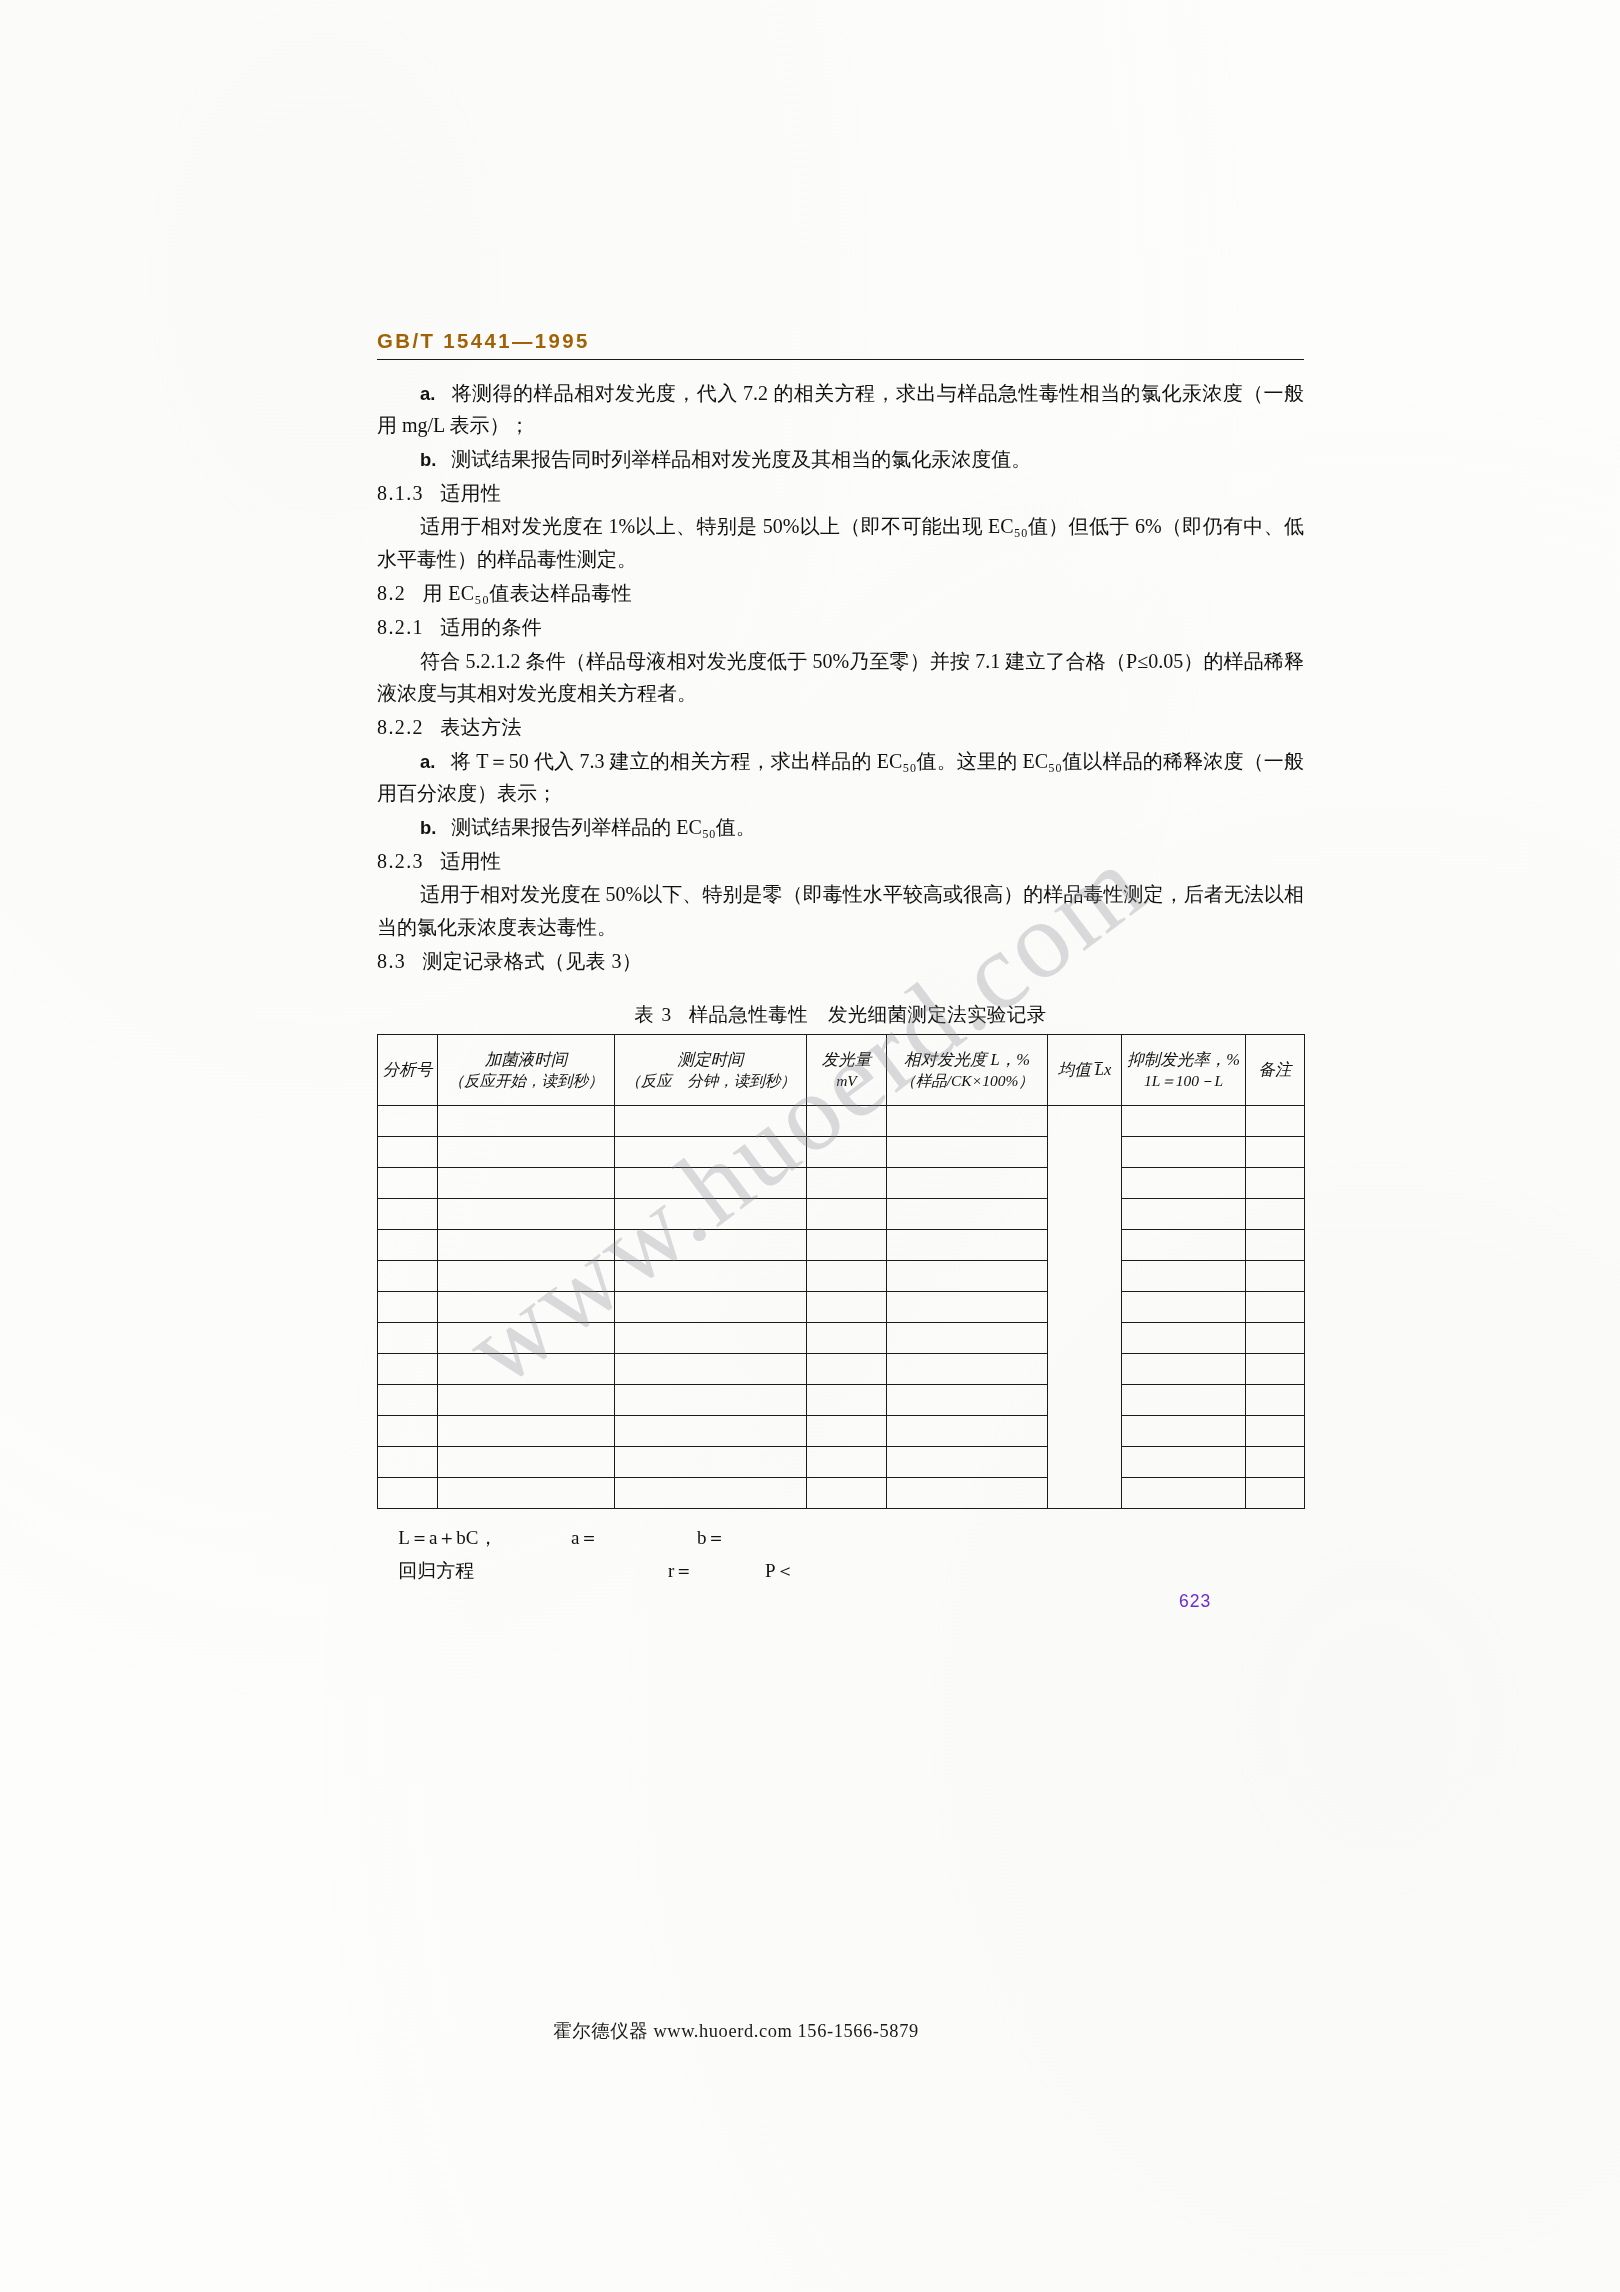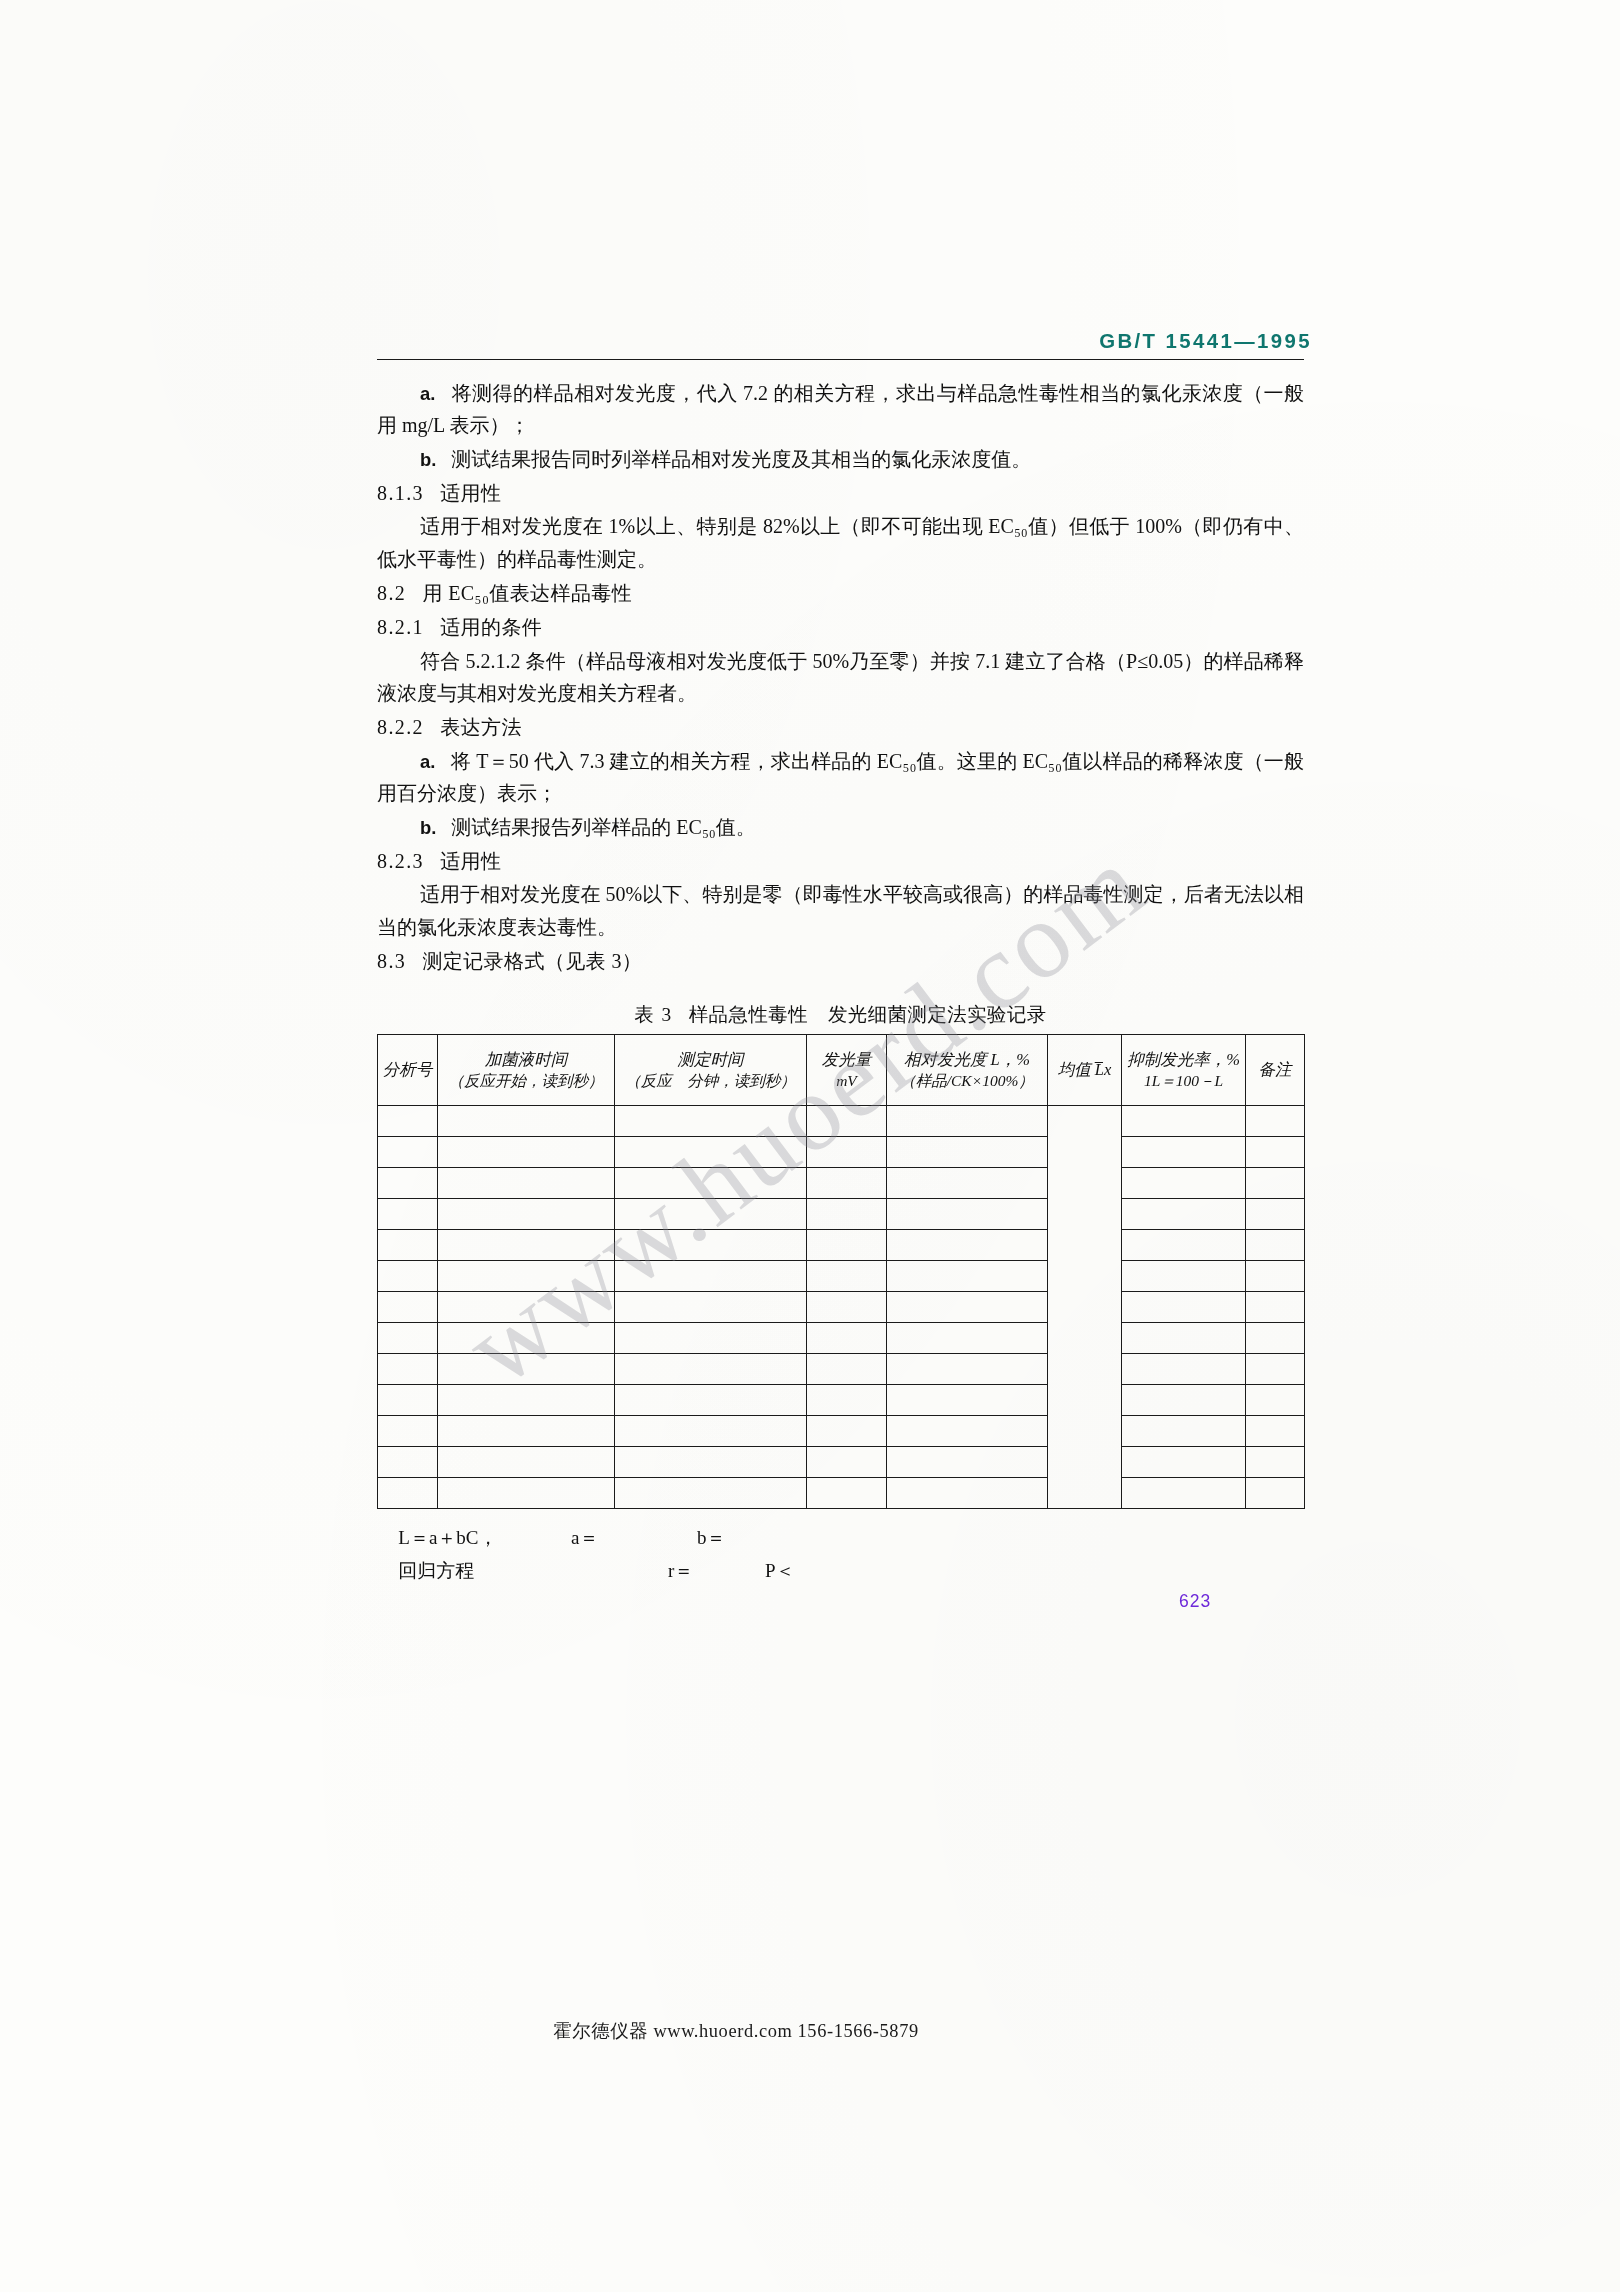--- a/index.html
+++ b/index.html
@@ -40,29 +40,29 @@
   .header-line {
     position: absolute;
     left: 377px;
     top: 359px;
     width: 927px;
     border-top: 1.6px solid #1a1a1a;
     z-index: 2;
   }
   .doc-number {
     position: absolute;
-    left: 8px;
+    left: 0;
     top: 0;
     width: 927px;
-    text-align: right;
+    text-align: left;
     font-family: "Liberation Sans", "DejaVu Sans", sans-serif;
     font-weight: bold;
     font-size: 20.4px;
     letter-spacing: 2.4px;
-    color: #0f766e;
+    color: #a16207;
   }
   .body-text {
     margin-top: 47px;
     font-size: 20px;
     line-height: 1.62;
     text-align: justify;
   }
   p {
     margin: 0 0 1px 0;
   }
@@ -214,21 +214,21 @@
 
       <p class="indent">
         <span class="item-label">b.</span>
         &nbsp;&nbsp;<span>测试结果报告同时列举样品相对发光度及其相当的氯化汞浓度值。</span>
       </p>
 
       <p class="clause">
         <span class="clause-num">8.1.3</span>
         &nbsp;&nbsp;<span>适用性</span>
       </p>
-      <p class="indent">适用于相对发光度在 1%以上、特别是 82%以上（即不可能出现 EC₅₀值）但低于 100%（即仍有中、低水平毒性）的样品毒性测定。</p>
+      <p class="indent">适用于相对发光度在 1%以上、特别是 50%以上（即不可能出现 EC₅₀值）但低于 6%（即仍有中、低水平毒性）的样品毒性测定。</p>
 
       <p class="clause">
         <span class="clause-num">8.2</span>
         &nbsp;&nbsp;<span>用 EC₅₀值表达样品毒性</span>
       </p>
 
       <p class="clause">
         <span class="clause-num">8.2.1</span>
         &nbsp;&nbsp;<span>适用的条件</span>
       </p>

